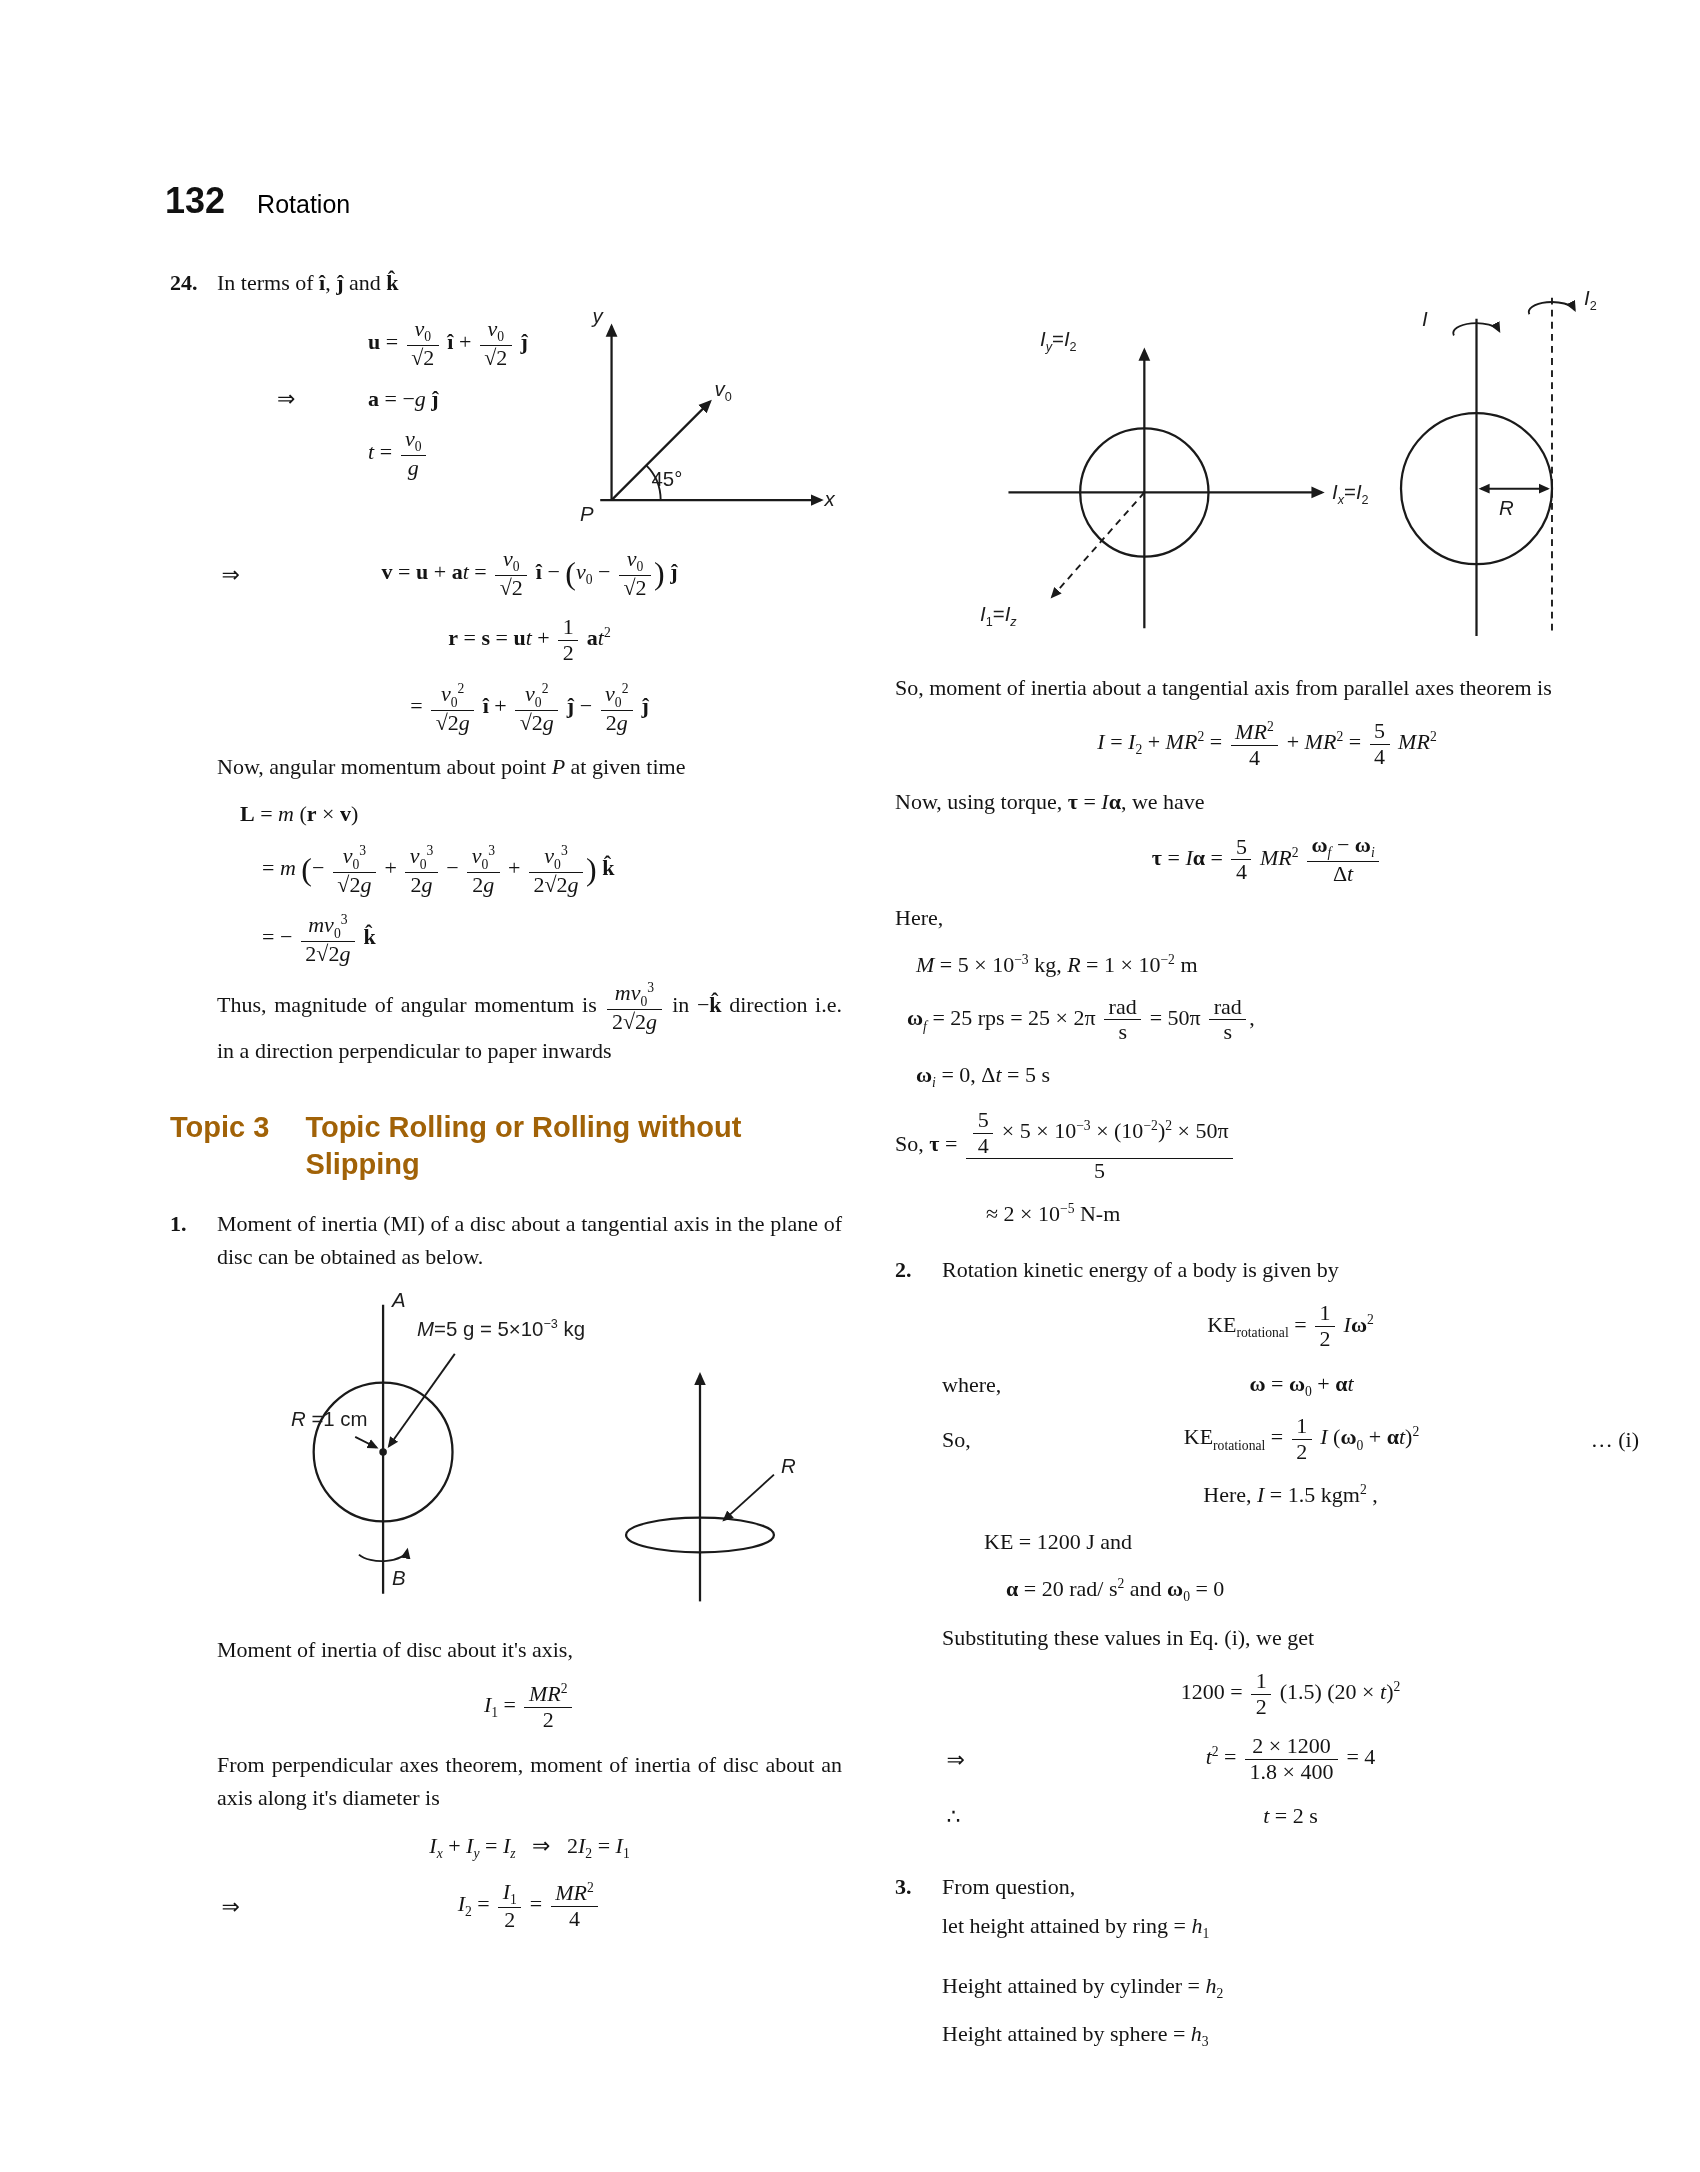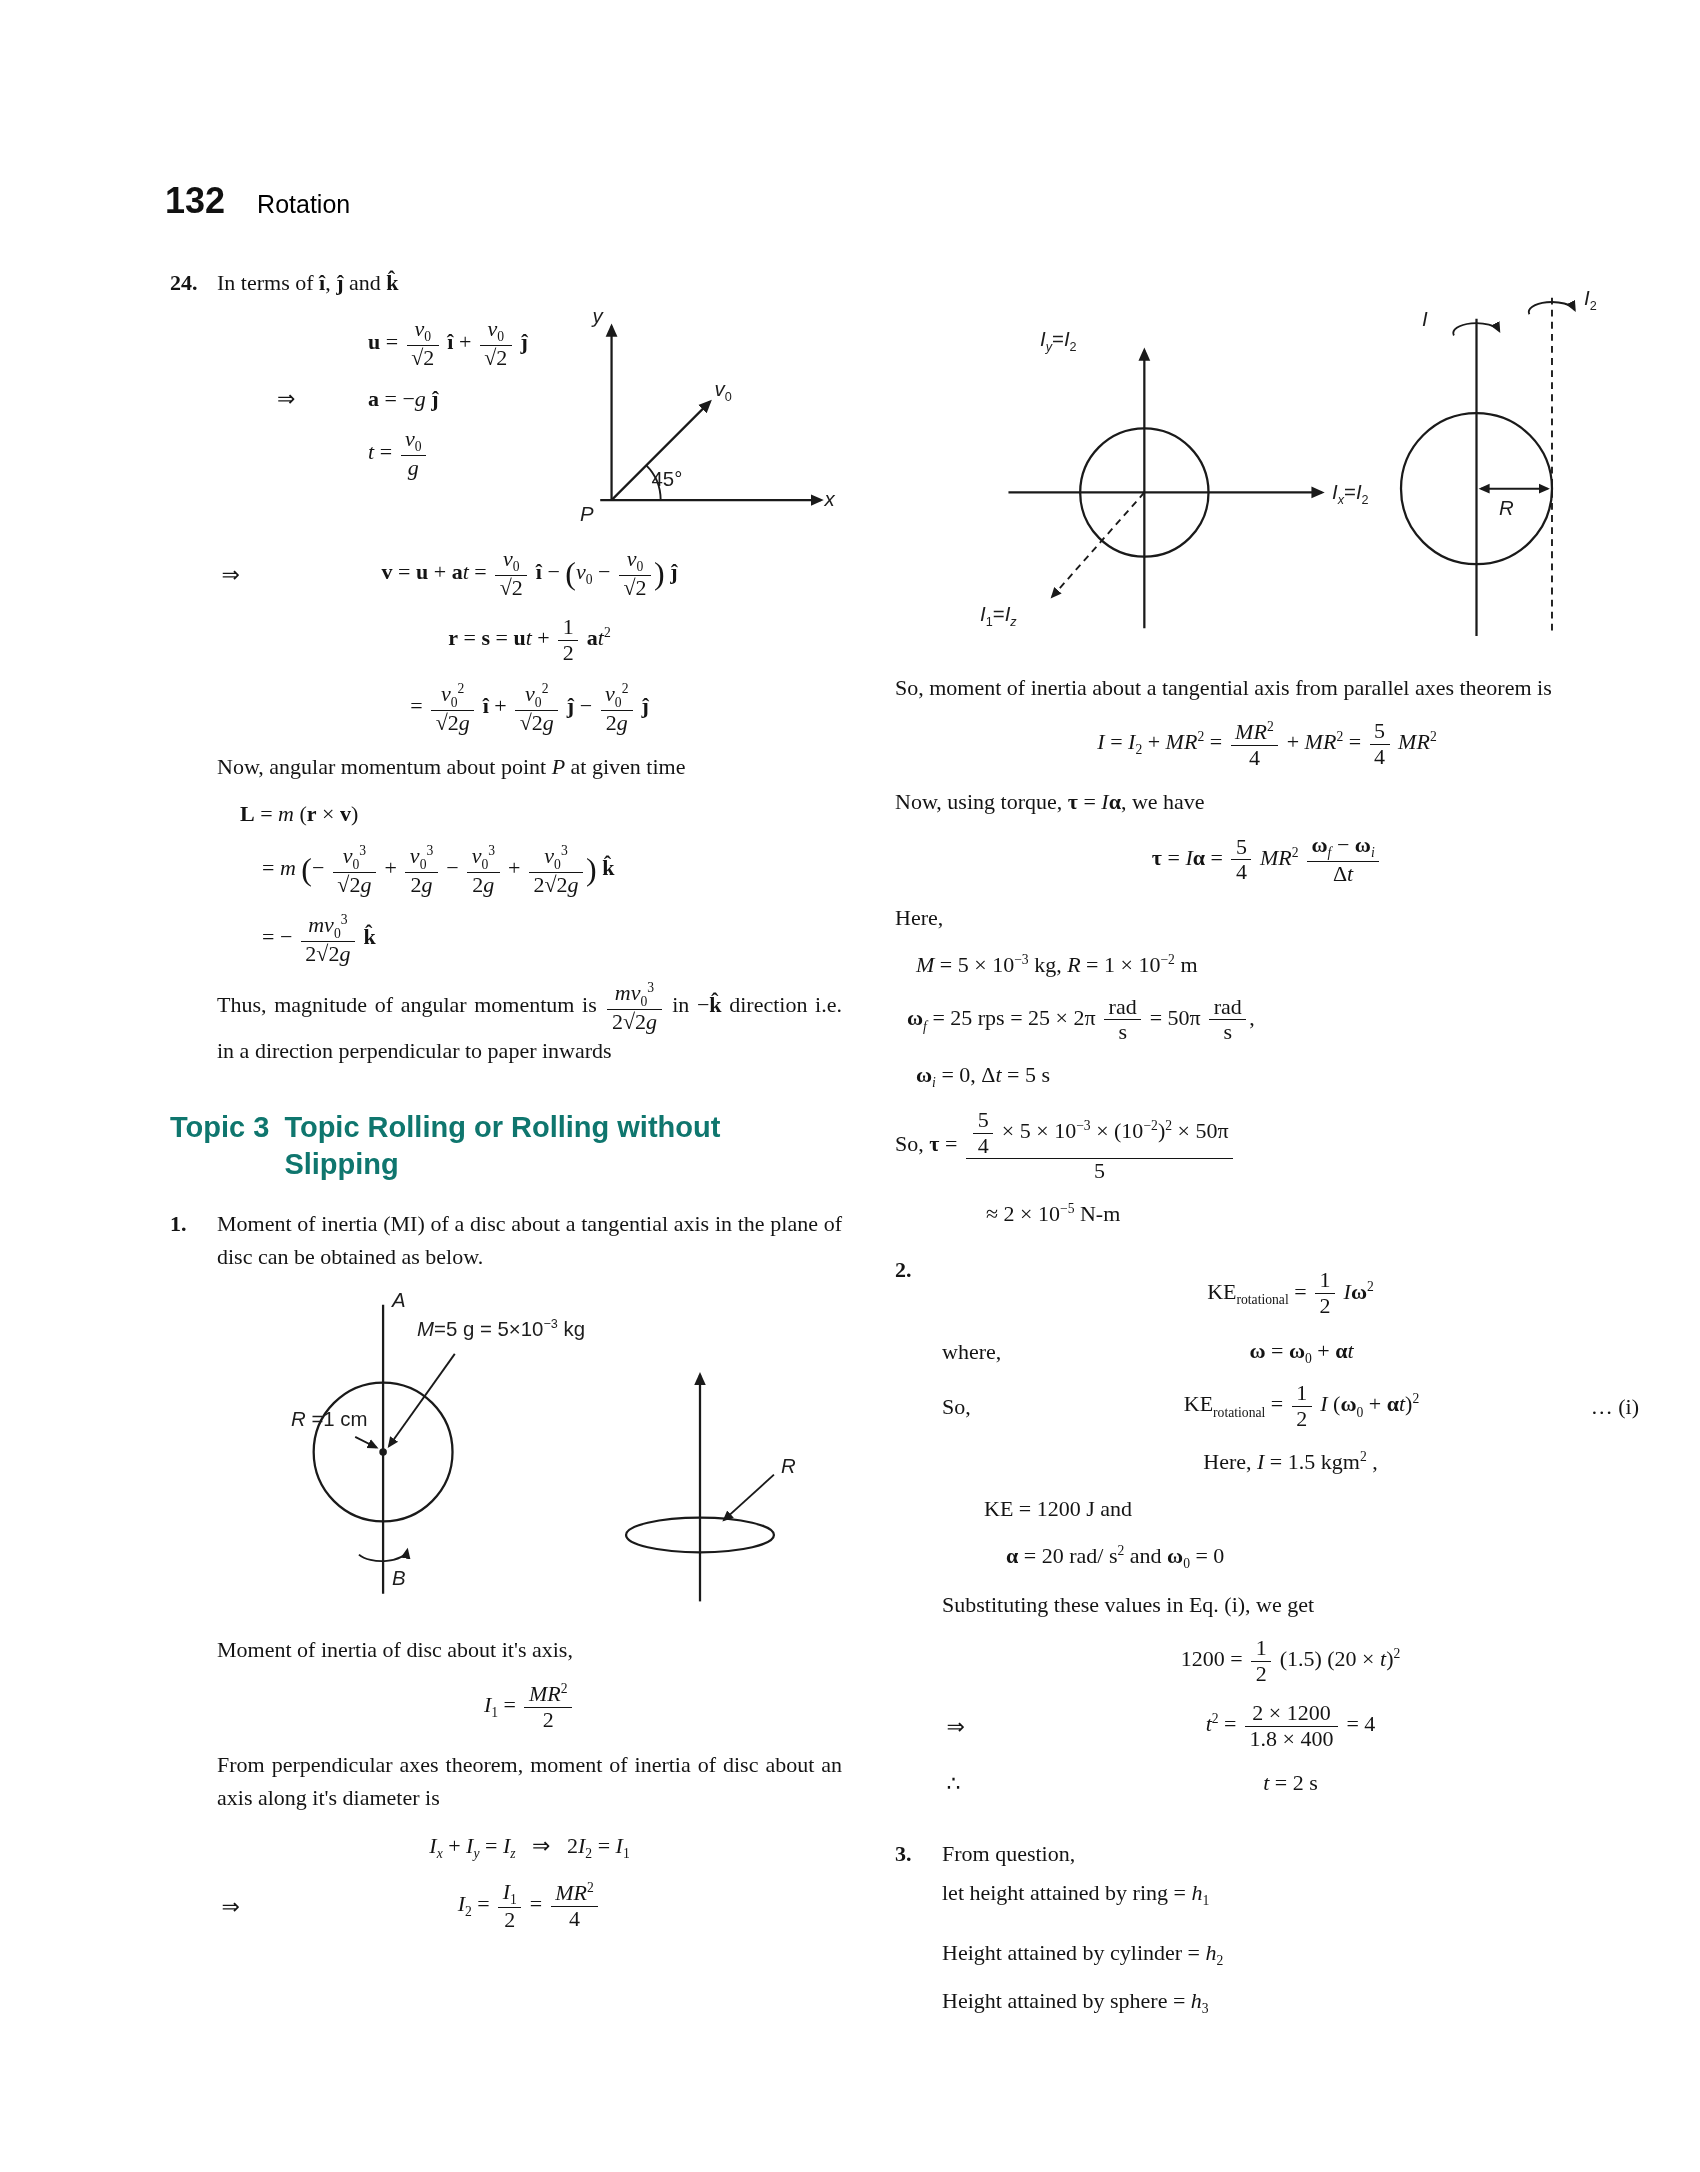--- a/index.html
+++ b/index.html
@@ -28,22 +28,22 @@
   .rbody{flex:1;text-align:center;}
   .rtail{width:76px;flex:none;text-align:right;}
 
   .fr{display:inline-block;vertical-align:middle;text-align:center;line-height:1.12;margin:0 3px;}
   .fr .nu{display:block;padding:0 4.5px;}
   .fr .de{display:block;border-top:1.5px solid currentColor;padding:0 4.5px;}
   .lp{font-size:1.45em;vertical-align:middle;line-height:1;}
   sub{font-size:0.62em;}
   sup{font-size:0.62em;}
 
-  .topic{display:flex;gap:15px;margin:36px 0 23px 0;font-family:"Liberation Sans",sans-serif;
-         font-weight:bold;font-size:29px;line-height:1.28;color:#0f766e;}
+  .topic{display:flex;gap:36px;margin:36px 0 23px 0;font-family:"Liberation Sans",sans-serif;
+         font-weight:bold;font-size:29px;line-height:1.28;color:#a16207;}
   .t-label{white-space:nowrap;}
   .t-title{max-width:453px;}
 
   .diagram{position:relative;}
   .dlabel{position:absolute;font-family:"Liberation Sans",sans-serif;font-size:20.4px;color:#1d1d1d;white-space:nowrap;line-height:1.1;}
   svg{display:block;}
 
   .row24{display:flex;align-items:flex-start;gap:4.5px;margin-top:6px;}
   .eqstack{flex:none;width:348px;padding-left:60px;box-sizing:border-box;}
   .eqstack .eqline{display:flex;align-items:center;margin:12px 0;}
@@ -217,20 +217,21 @@
     <p class="ptext">Here,</p>
     <div class="eql" style="margin-left:21px;"><i>M</i> = 5 × 10<sup>−3</sup> kg, <i>R</i> = 1 × 10<sup>−2</sup> m</div>
     <div class="eql" style="margin-left:12px;"><b>ω</b><sub><i>f</i></sub> = 25 rps = 25 × 2π <span class="fr"><span class="nu">rad</span><span class="de">s</span></span> = 50π <span class="fr"><span class="nu">rad</span><span class="de">s</span></span>,</div>
     <div class="eql" style="margin-left:21px;"><b>ω</b><sub><i>i</i></sub> = 0, Δ<i>t</i> = 5 s</div>
     <div class="eql" style="margin-left:0;">So, <b>τ</b> = <span class="fr"><span class="nu"><span class="fr"><span class="nu">5</span><span class="de">4</span></span> × 5 × 10<sup>−3</sup> × (10<sup>−2</sup>)<sup>2</sup> × 50π</span><span class="de">5</span></span></div>
     <div class="eql" style="margin-left:91px;">≈ 2 × 10<sup>−5</sup> N-m</div>
 
     <div class="qrow">
       <span class="qnum">2.</span>
       <div class="qbody">
+        <p class="ptext" style="margin-top:0;">Rotation kinetic energy of a body is given by</p>
         <div class="eqc">
           <span>KE<sub>rotational</sub> = <span class="fr"><span class="nu">1</span><span class="de">2</span></span> <i>I</i><b>ω</b><sup>2</sup></span>
         </div>
         <div class="eqrow">
           <span class="rlabel">where,</span>
           <span class="rbody"><b>ω</b> = <b>ω</b><sub>0</sub> + <b>α</b><i>t</i></span>
           <span class="rtail"></span>
         </div>
         <div class="eqrow">
           <span class="rlabel">So,</span>

